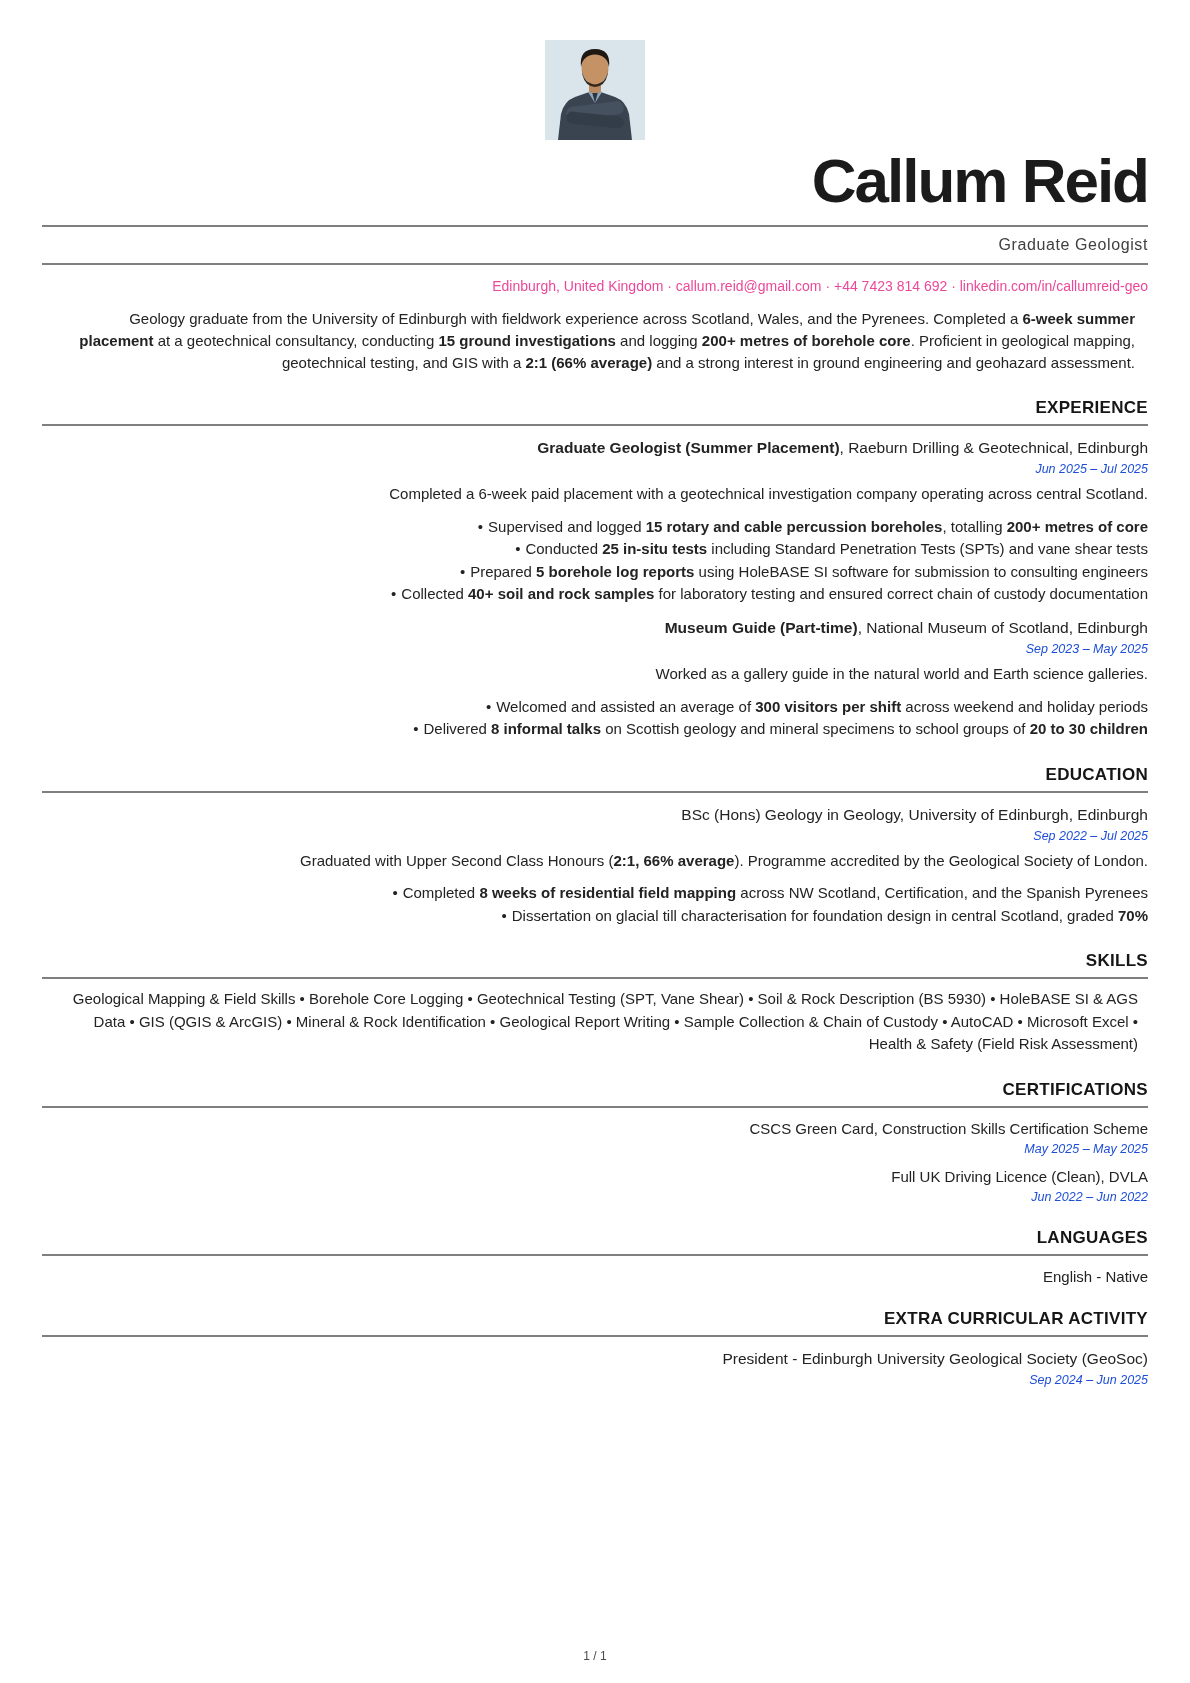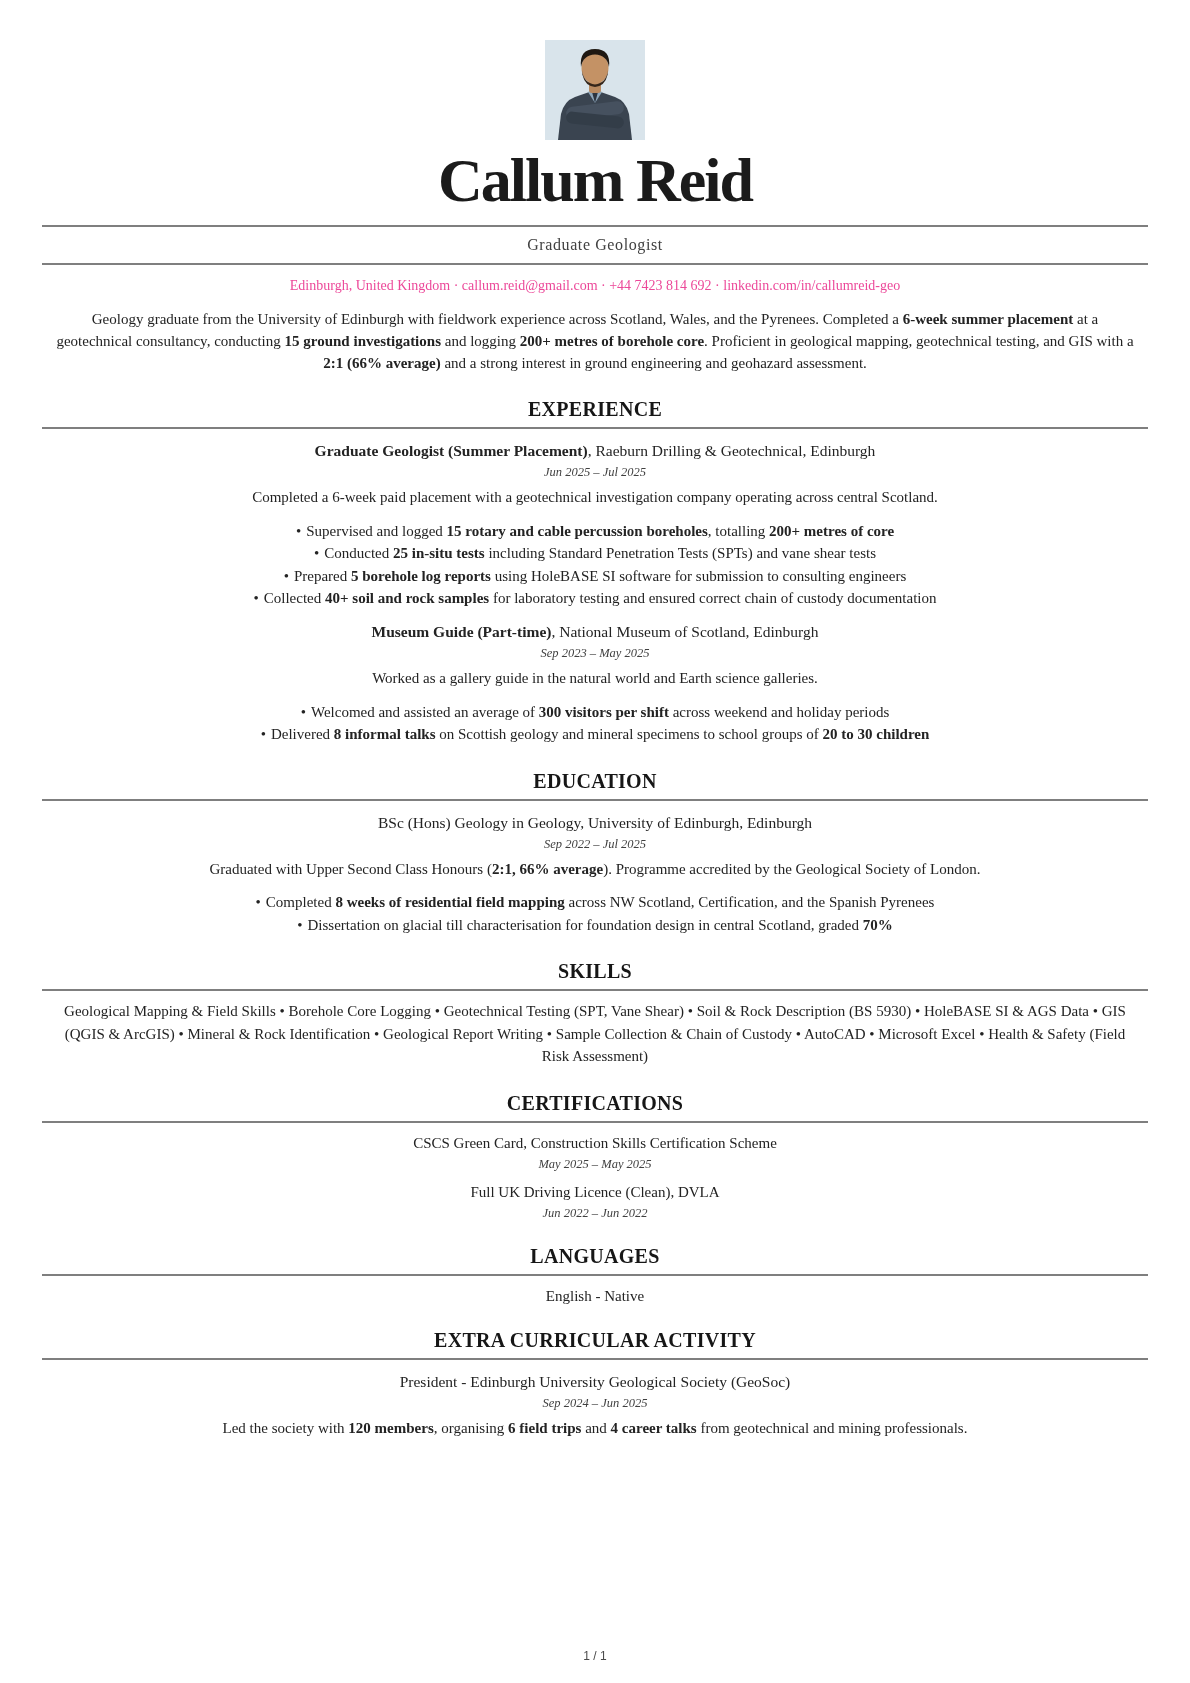--- a/index.html
+++ b/index.html
@@ -1,40 +1,40 @@
 <!DOCTYPE html>
 <html><head>
 <meta charset="utf-8">
 <style>
   html, body { margin: 0; padding: 0; background: #ffffff; }
   body {
     width: 1190px; height: 1683px; position: relative; overflow: hidden;
     font-family: "Liberation Sans", sans-serif; color: #232323;
     -webkit-font-smoothing: antialiased;
   }
-  .page { padding: 40px 42px 0 42px; text-align: center; font-family: Liberation Serif, serif; }
+  .page { padding: 40px 42px 0 42px; text-align: right; }
 
   .photo-wrap { width: 100px; height: 100px; margin: 0 auto; }
   .photo-wrap svg { display: block; }
 
   .name {
     font-size: 62px; font-weight: 800; letter-spacing: -2px; line-height: 1.05;
     color: #1b1b1b; margin: 8px 0 12px 0;
   }
   .rule { height: 2px; background: #7f7f7f; border: 0; margin: 0; }
   .subtitle { font-size: 16px; font-weight: 400; letter-spacing: 0.6px; color: #404040; padding: 9px 0; }
   .contact { font-size: 14px; color: #ec4899; padding: 13px 0 2px 0; }
 
   .summary { font-size: 15px; line-height: 1.47; margin: 12px auto 0 auto; max-width: 1080px; }
 
   .section { margin-top: 16px; }
-  .section-heading { font-size: 20px; font-weight: 800; letter-spacing: 0.3px; color: #161616; padding: 8px 0 6px 0; }
+  .section-heading { font-size: 17px; font-weight: 800; letter-spacing: 0.3px; color: #161616; padding: 8px 0 6px 0; }
 
   .entry-title { font-size: 15.5px; margin: 13px 0 0 0; }
-  .entry-dates { font-size: 12.5px; font-style: italic; color: #404040; margin: 5px 0 0 0; }
+  .entry-dates { font-size: 12.5px; font-style: italic; color: #1d4ed8; margin: 5px 0 0 0; }
   .entry-desc  { font-size: 15px; line-height: 1.45; margin: 7px 0 0 0; }
 
   .bullet-list { margin-top: 11px; }
   .bullet-item { font-size: 15px; line-height: 1.5; margin: 0; }
   .bullet-marker { margin-right: 5px; }
 
   .skills-text { font-size: 15px; line-height: 1.5; margin: 9px auto 0 auto; max-width: 1086px; }
 
   .cert-name { font-size: 15px; margin: 12px 0 0 0; }
   .lang-line { font-size: 15px; margin: 12px 0 0 0; }
@@ -138,18 +138,17 @@
     <div class="section-heading">LANGUAGES</div>
     <hr class="rule">
     <p class="lang-line">English - Native</p>
   </div>
 
   <div class="section">
     <div class="section-heading">EXTRA CURRICULAR ACTIVITY</div>
     <hr class="rule">
     <p class="entry-title">President - Edinburgh University Geological Society (GeoSoc)</p>
     <p class="entry-dates">Sep 2024 – Jun 2025</p>
-    <p class="entry-desc"><span>Led the society with </span><b>120 members</b><span>, organising </span><b>6 field trips</b><span> and </span><b>4 career talks</b><span> from geotechnical and mining professionals.</span></p>
   </div>
 
 </div>
 
 <div class="footer">1 / 1</div>
 
 </body></html>

